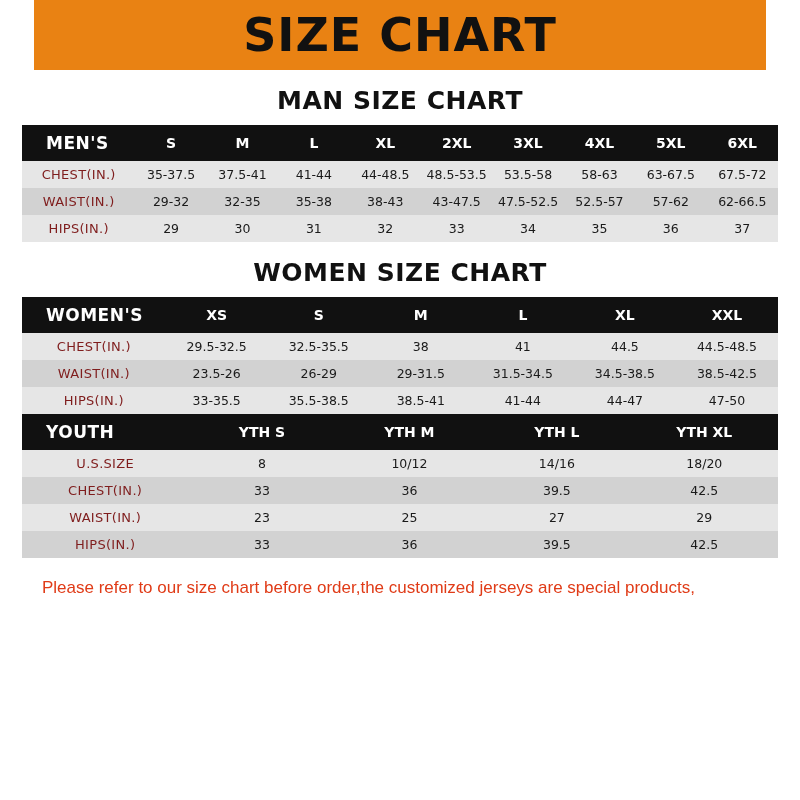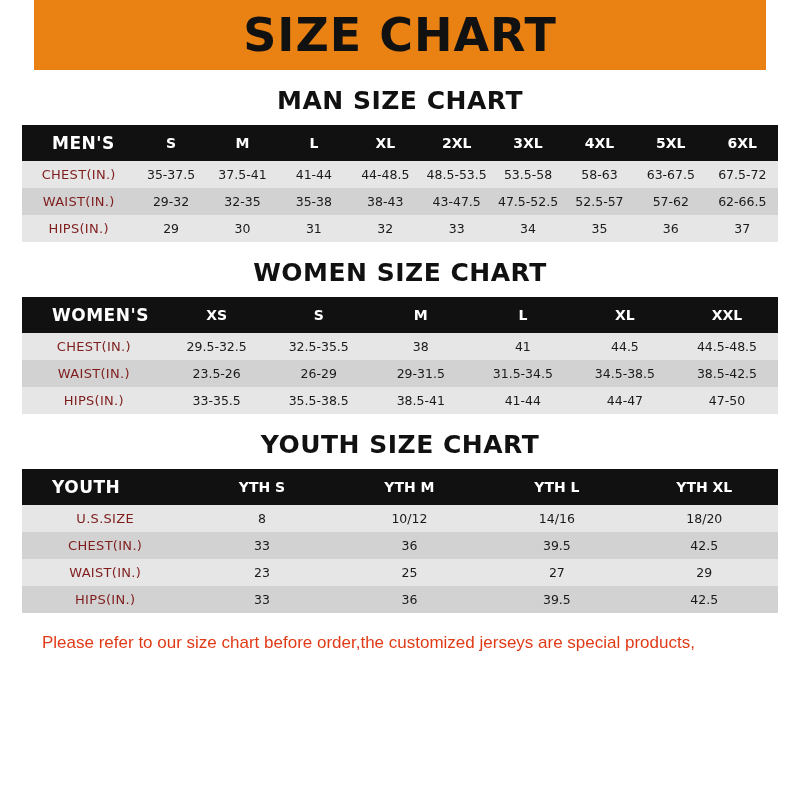--- a/index.html
+++ b/index.html
@@ -80,21 +80,21 @@
   }
   table.size-table thead th {
     background: #111111;
     color: #ffffff;
     font-weight: bold;
     font-size: 14px;
     height: 36px;
   }
   table.size-table thead th.label-head {
     text-align: left;
-    padding-left: 30px;
+    padding-left: 24px;
     font-size: 17px;
     letter-spacing: 0.5px;
   }
   table.size-table tbody tr.odd td { background: #e6e6e6; }
   table.size-table tbody tr.even td { background: #d2d2d2; }
   table.size-table tbody td.rowlabel {
     font-size: 13px;
     color: #7f1d1d;
     letter-spacing: 0.3px;
   }
@@ -244,21 +244,20 @@
           <td>33-35.5</td>
           <td>35.5-38.5</td>
           <td>38.5-41</td>
           <td>41-44</td>
           <td>44-47</td>
           <td>47-50</td>
         </tr>
       </tbody>
     </table>
 
-    <div class="section-title">YOUTH SIZE CHART</div>
     <table class="size-table youth-table">
       <colgroup>
         <col class="c0">
           <col>
           <col>
           <col>
           <col>
       </colgroup>
       <thead>
         <tr>

